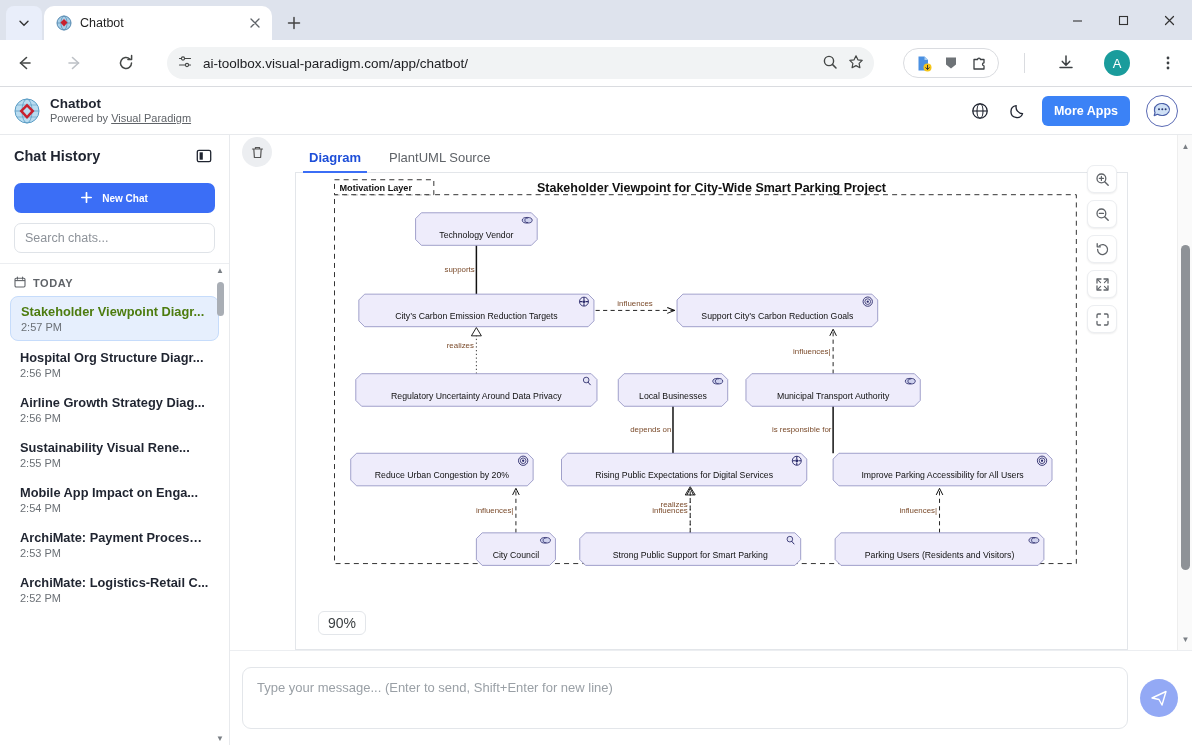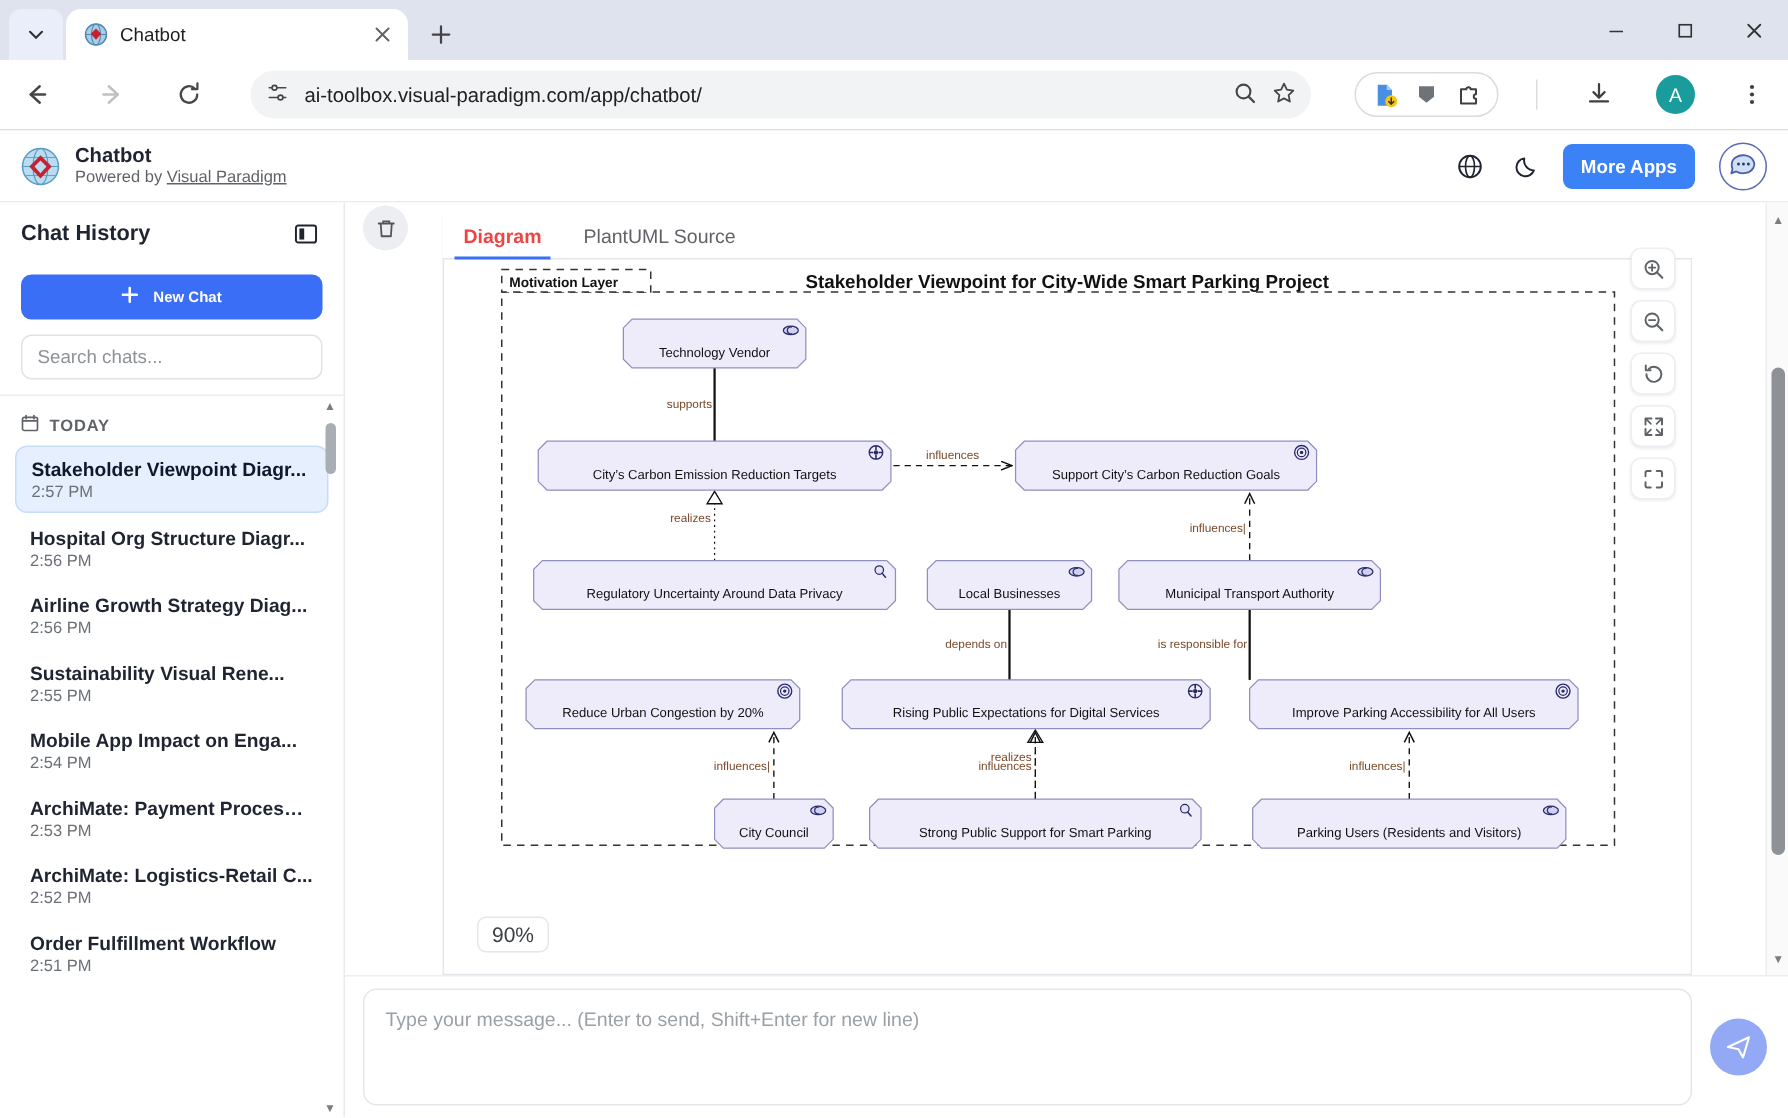--- a/index.html
+++ b/index.html
@@ -151,21 +151,21 @@
     font-size:11px;font-weight:700;letter-spacing:.6px;color:#5f6368;
   }
   .chat-item{
     margin:2px 10px;padding:7px 10px;border-radius:8px;cursor:pointer;
   }
   .chat-item.active{background:#e6effd;border:1px solid #c6dcfb;}
   .chat-item-title{
     font-size:12.8px;color:#1f2430;font-weight:700;
     white-space:nowrap;overflow:hidden;text-overflow:ellipsis;
   }
-  .chat-item.active .chat-item-title{color:#0f172a;}
+  .chat-item.active .chat-item-title{color:#4d7c0f;}
   .chat-item-time{font-size:11px;color:#6b7076;margin-top:2px;}
   .sb-scroll{
     position:absolute;right:2px;top:2px;bottom:2px;width:14px;
     display:flex;flex-direction:column;align-items:center;justify-content:space-between;
   }
   .sb-scroll .arr{font-size:8px;color:#7a7f85;}
   .sb-thumb{position:absolute;top:16px;left:4px;width:7px;height:34px;background:#a9aeb5;border-radius:4px;}
 
   
   .content{flex:1;display:flex;flex-direction:column;min-width:0;background:#fff;position:relative;}
@@ -180,21 +180,21 @@
     position:absolute;left:65px;top:8px;right:64px;bottom:0;
     border:1px solid #e3e6ea;border-top:none;background:#fff;
   }
   .tabs-row{
     display:flex;gap:0;border-bottom:1px solid #e3e6ea;height:30px;align-items:flex-end;
     position:absolute;left:65px;top:8px;right:64px;background:#fff;z-index:2;
   }
   .dtab{
     padding:0 14px 7px;font-size:13px;color:#5f6368;cursor:pointer;position:relative;
   }
-  .dtab.active{color:#ef4444;font-weight:600;}
+  .dtab.active{color:#1d4ed8;font-weight:600;}
   .dtab.active:after{
     content:"";position:absolute;left:8px;right:8px;bottom:-1px;height:2px;background:#3b6ef6;
   }
   .diagram-area{
     position:absolute;left:0;right:0;top:30px;bottom:0;overflow:hidden;background:#fff;
   }
   .dg-title{
     text-align:center;font-size:12.5px;font-weight:700;color:#111;padding-top:8px;
   }
   .svg-host{position:absolute;left:0;top:0;width:100%;height:100%;}
@@ -217,21 +217,21 @@
   }
   .rs-arr{position:absolute;left:0;width:15px;height:14px;display:flex;align-items:center;justify-content:center;font-size:8px;color:#7a7f85;}
   .rs-thumb{position:absolute;left:3px;width:9px;background:#8e9297;border-radius:5px;}
 
   
   .composer{
     height:95px;border-top:1px solid #eceef1;background:#fff;
     display:flex;align-items:center;padding:0 14px 0 12px;gap:12px;
   }
   .composer-box{
-    flex:1;height:78px;border:1px solid #e3e6ea;border-radius:9px;
+    flex:1;height:62px;border:1px solid #e3e6ea;border-radius:9px;
     padding:12px 14px;font-size:13px;color:#9aa0a6;background:#fff;
   }
   .send-btn{
     width:38px;height:38px;border-radius:50%;background:#93a9f5;border:none;
     display:flex;align-items:center;justify-content:center;color:#fff;cursor:pointer;flex:0 0 38px;
   }
 </style>
 </head>
 <body>
 
@@ -459,24 +459,20 @@
         <div class="chat-item-title">Mobile App Impact on Enga...</div>
         <div class="chat-item-time">2:54 PM</div>
       </div>
       <div class="chat-item">
         <div class="chat-item-title">ArchiMate: Payment Process ...</div>
         <div class="chat-item-time">2:53 PM</div>
       </div>
       <div class="chat-item">
         <div class="chat-item-title">ArchiMate: Logistics-Retail C...</div>
         <div class="chat-item-time">2:52 PM</div>
-      </div>
-      <div class="chat-item">
-        <div class="chat-item-title">Order Fulfillment Workflow</div>
-        <div class="chat-item-time">2:51 PM</div>
       </div>
 
       <div class="sb-scroll">
         <span class="arr">▲</span>
         <span class="arr">▼</span>
         <span class="sb-thumb"></span>
       </div>
     </div>
   </div>
 

